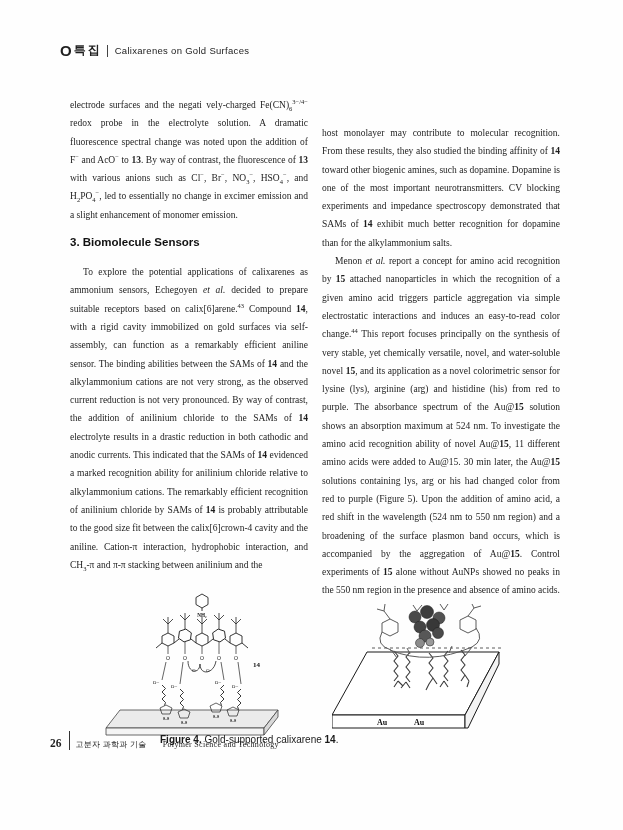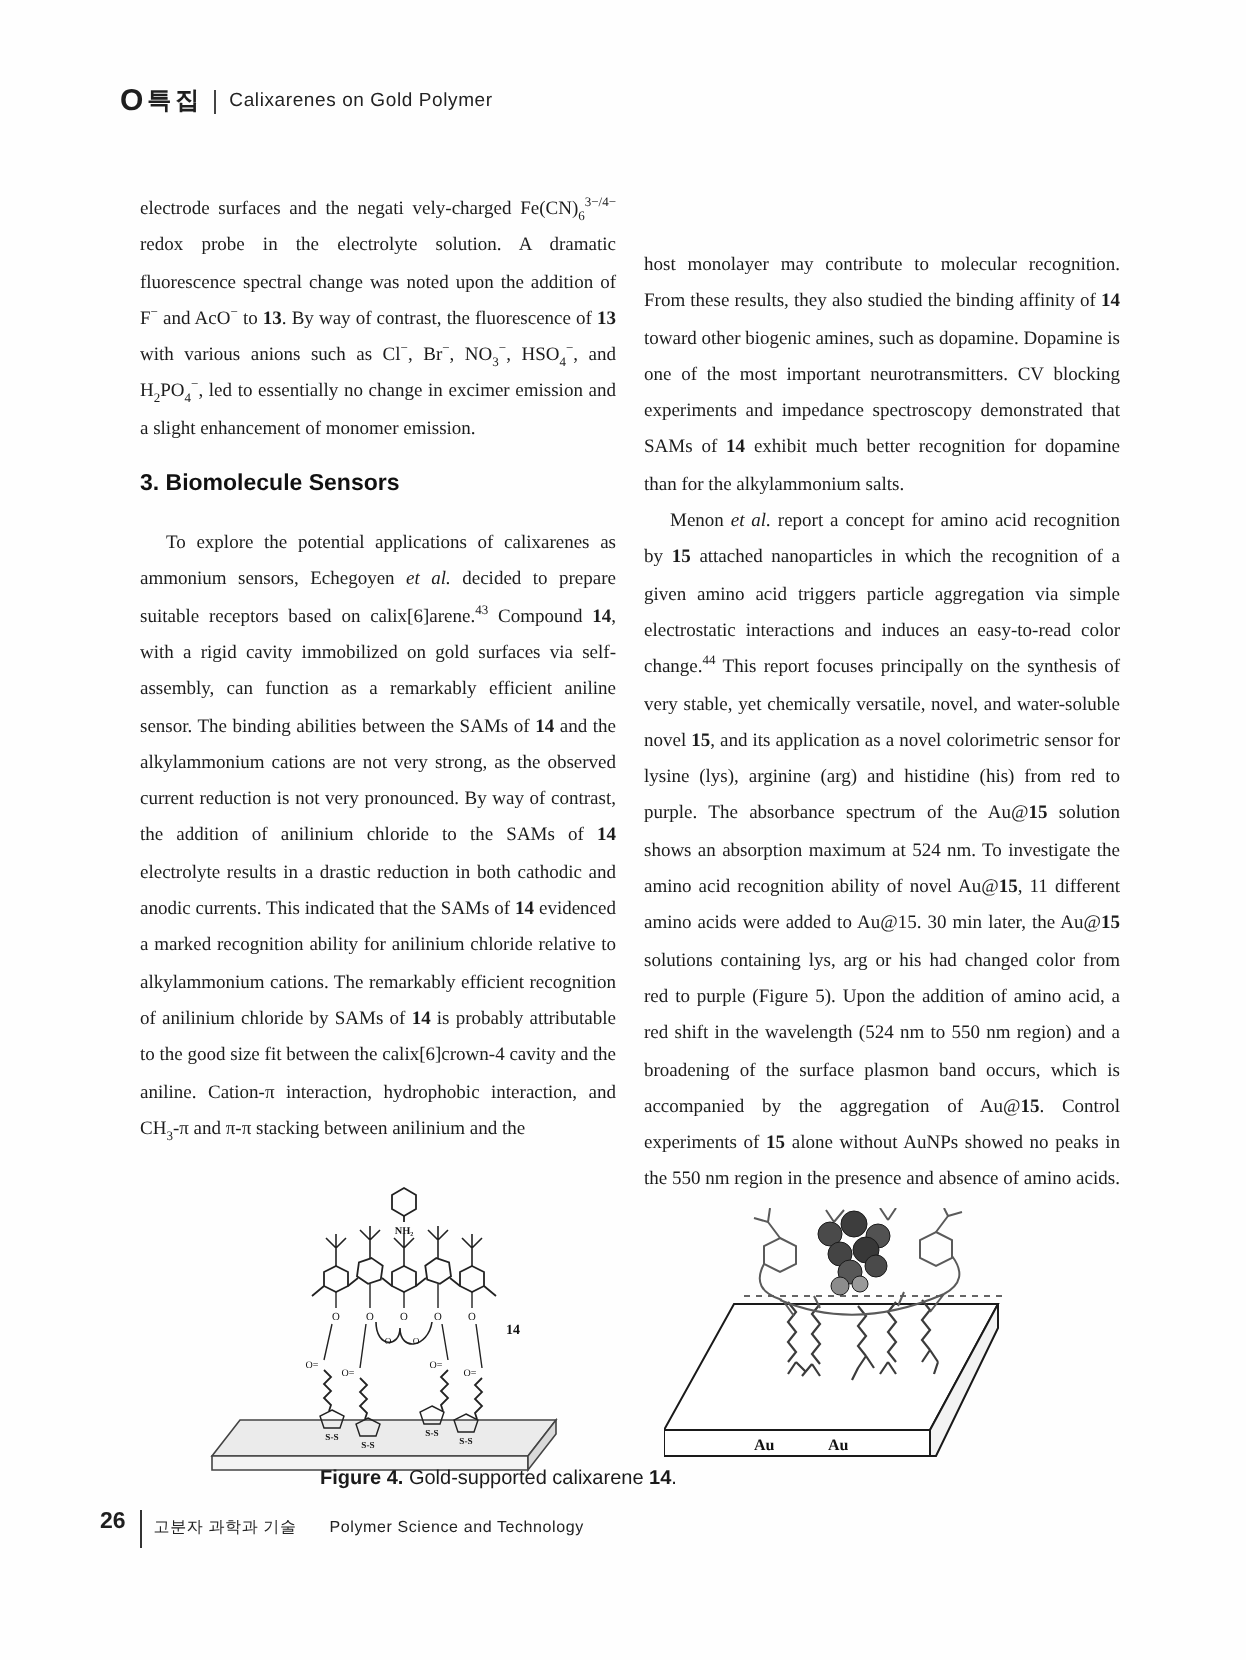--- a/index.html
+++ b/index.html
@@ -28,38 +28,38 @@
   sup{font-size:6.5px;line-height:0;vertical-align:super;}
   sub{font-size:6.5px;line-height:0;vertical-align:sub;}
   b{font-weight:bold;} i{}
   
   .fig-svg{position:absolute;}
   .fig-left{left:88px;top:592px;}
   .fig-right{left:332px;top:604px;}
   .caption{position:absolute;left:160px;top:734px;width:300px;text-align:left;
            font-family:"Liberation Sans", sans-serif;font-size:10px;color:#1a1a1a;}
   
-  .ftr{position:absolute;left:50px;top:755px;display:flex;align-items:flex-start;
-       font-family:Liberation Sans, sans-serif;}
+  .ftr{position:absolute;left:50px;top:731px;display:flex;align-items:flex-end;
+       font-family:Liberation Serif, serif;}
   .ftr .pno{font-weight:bold;font-size:11.5px;line-height:13px;}
   .ftr .vline{width:1px;height:19px;background:#333;margin:0 6px 0 7px;}
   .ftr .jt{font-size:8px;letter-spacing:.3px;padding-top:3px;color:#222;}
   .ftr .jt .ko{margin-right:14px;}
   svg text{font-family:"Liberation Serif", serif;}
 </style>
 </head>
 <body>
 
 <div class="page">
 
   <div class="hdr">
     <span class="bullet">O</span>
     <span class="ko">특집</span>
     <span class="vline"></span>
-    <span class="en">Calixarenes on Gold Polymer</span>
+    <span class="en">Calixarenes on Gold Surfaces</span>
   </div>
 
   <div class="col col-left">
     <p>electrode surfaces and the negati vely-charged Fe(CN)<sub>6</sub><sup>3−/4−</sup> redox probe in the electrolyte solution. A dramatic fluorescence spectral change was noted upon the addition of F<sup>−</sup> and AcO<sup>−</sup> to <b>13</b>. By way of contrast, the fluorescence of <b>13</b> with various anions such as Cl<sup>−</sup>, Br<sup>−</sup>, NO<sub>3</sub><sup>−</sup>, HSO<sub>4</sub><sup>−</sup>, and H<sub>2</sub>PO<sub>4</sub><sup>−</sup>, led to essentially no change in excimer emission and a slight enhancement of monomer emission.</p>
     <h4>3. Biomolecule Sensors</h4>
     <p class="indent">To explore the potential applications of calixarenes as ammonium sensors, Echegoyen <i>et al.</i> decided to prepare suitable receptors based on calix[6]arene.<sup>43</sup> Compound <b>14</b>, with a rigid cavity immobilized on gold surfaces via self-assembly, can function as a remarkably efficient aniline sensor. The binding abilities between the SAMs of <b>14</b> and the alkylammonium cations are not very strong, as the observed current reduction is not very pronounced. By way of contrast, the addition of anilinium chloride to the SAMs of <b>14</b> electrolyte results in a drastic reduction in both cathodic and anodic currents. This indicated that the SAMs of <b>14</b> evidenced a marked recognition ability for anilinium chloride relative to alkylammonium cations. The remarkably efficient recognition of anilinium chloride by SAMs of <b>14</b> is probably attributable to the good size fit between the calix[6]crown-4 cavity and the aniline. Cation-π interaction, hydrophobic interaction, and CH<sub>3</sub>-π and π-π stacking between anilinium and the</p>
   </div>
 
   <div class="col col-right">
     <p>host monolayer may contribute to molecular recognition. From these results, they also studied the binding affinity of <b>14</b> toward other biogenic amines, such as dopamine. Dopamine is one of the most important neurotransmitters. CV blocking experiments and impedance spectroscopy demonstrated that SAMs of <b>14</b> exhibit much better recognition for dopamine than for the alkylammonium salts.</p>

